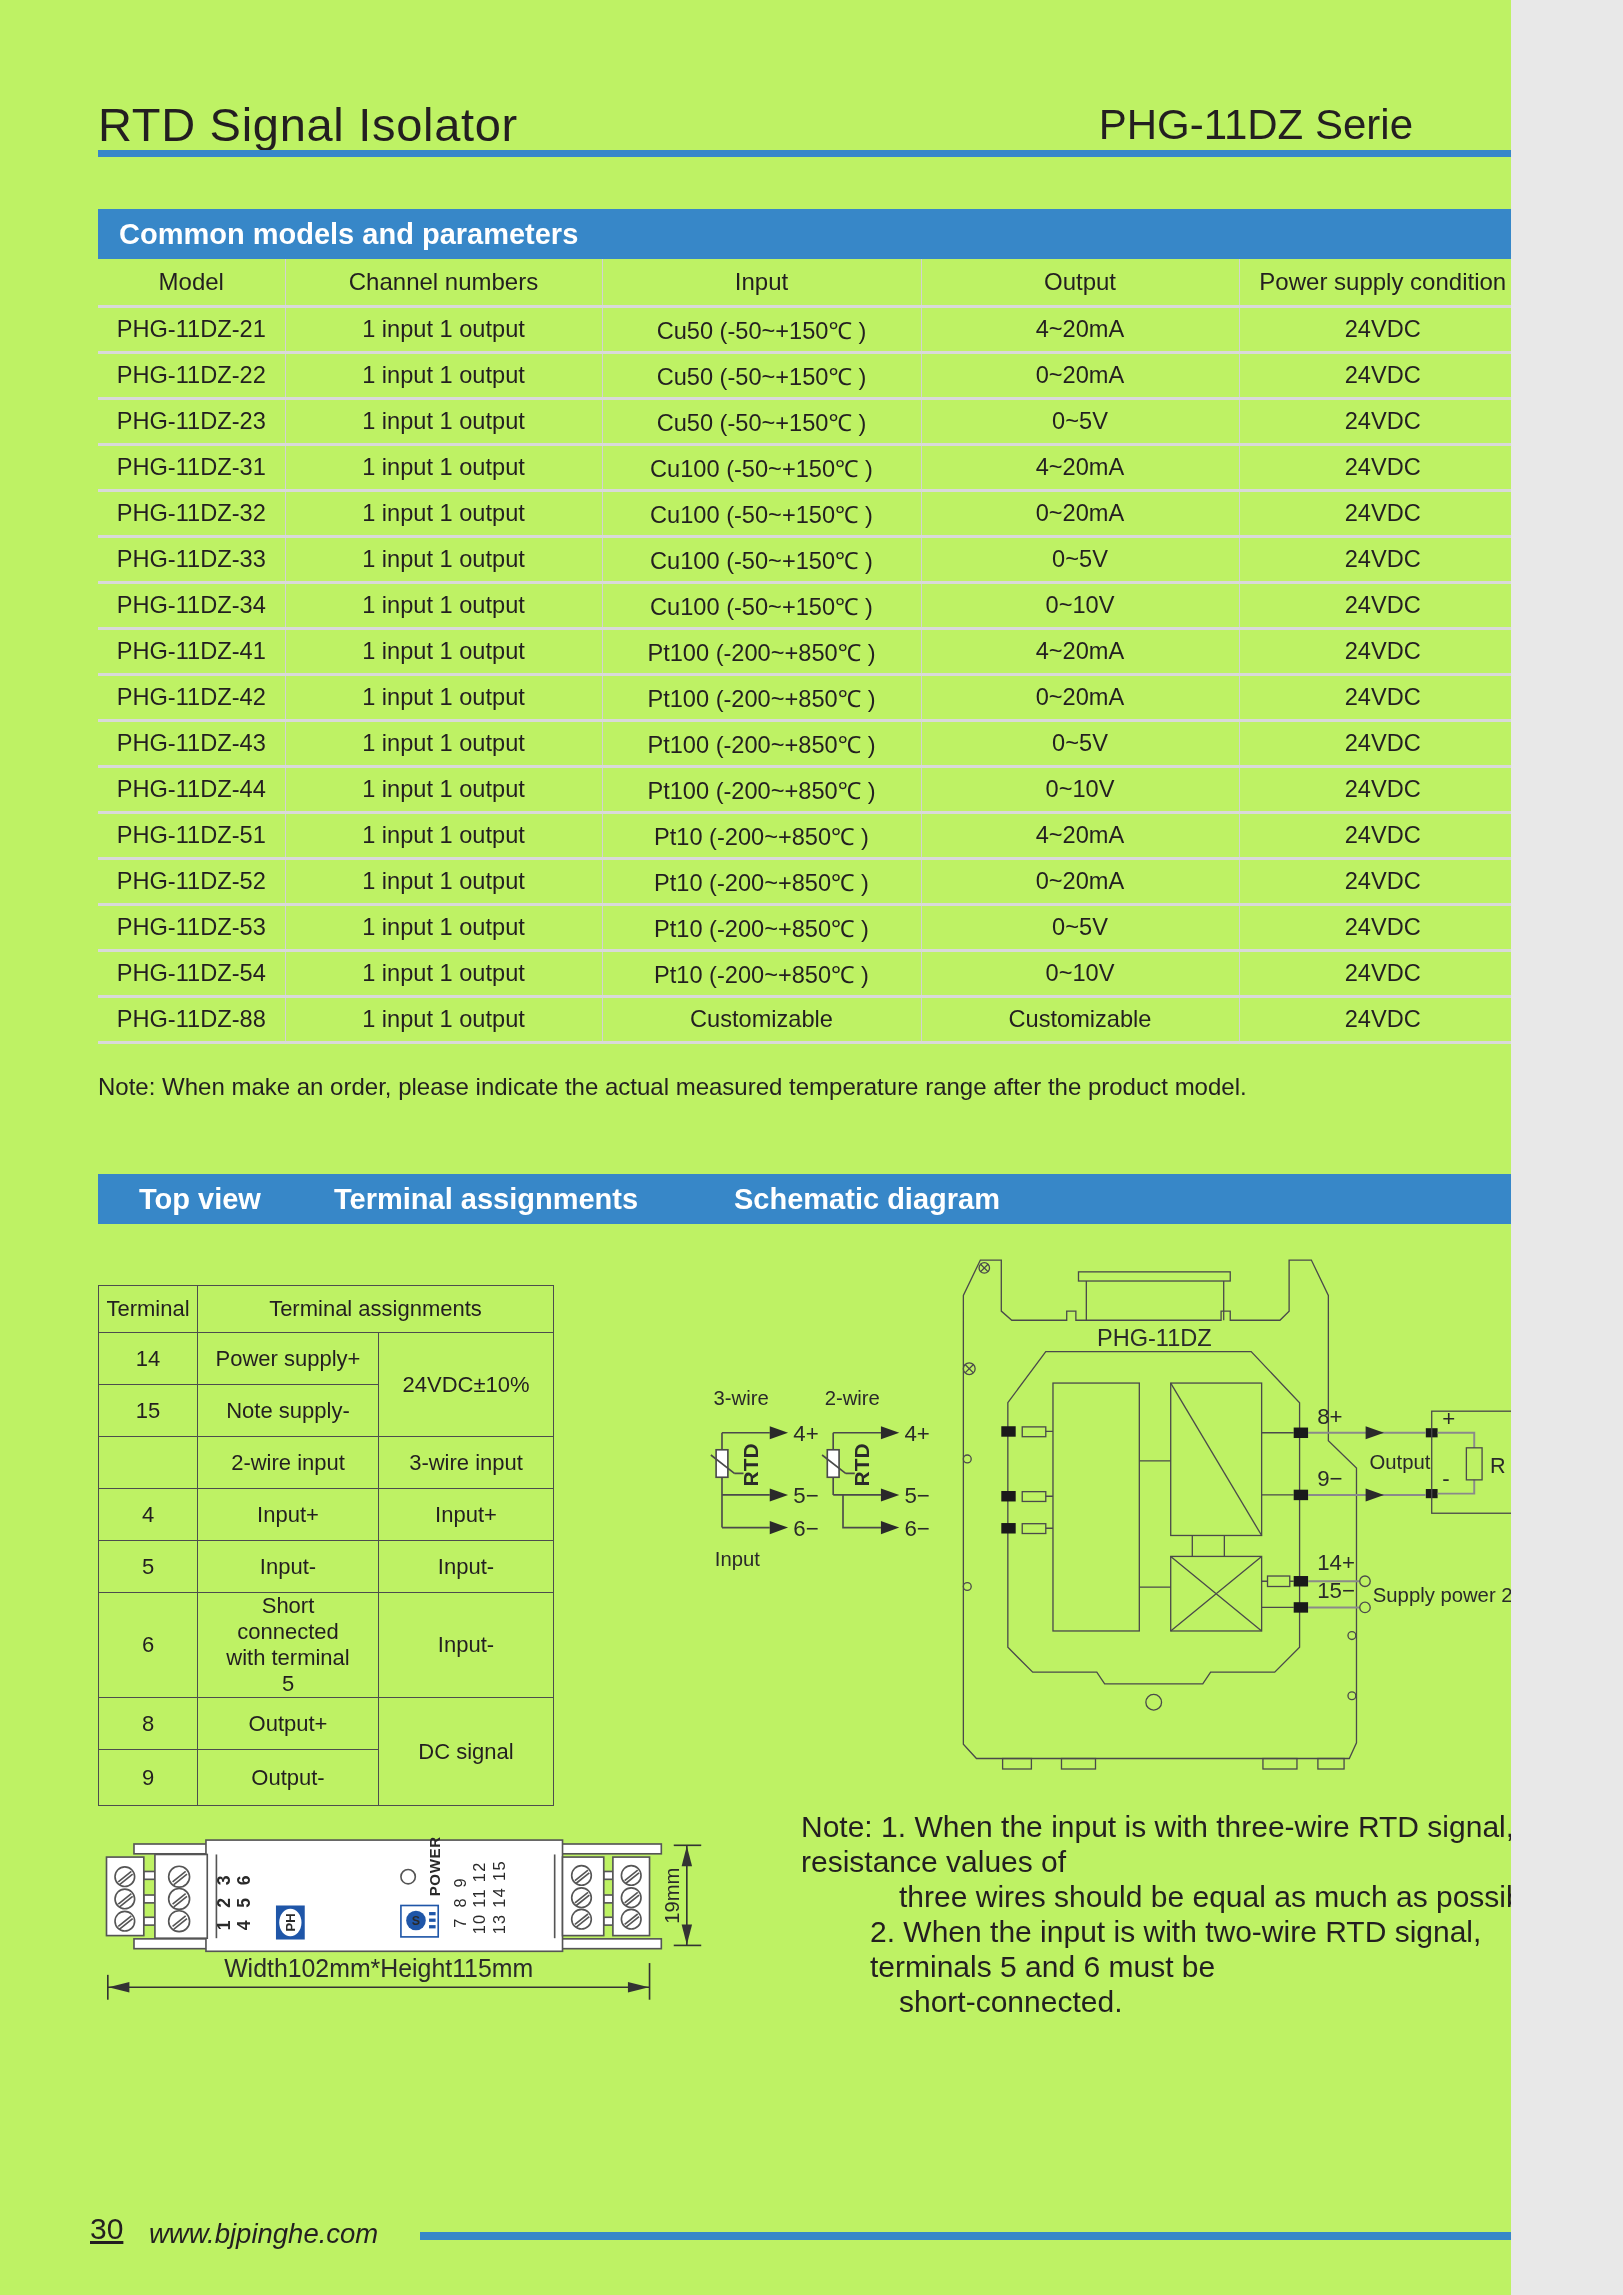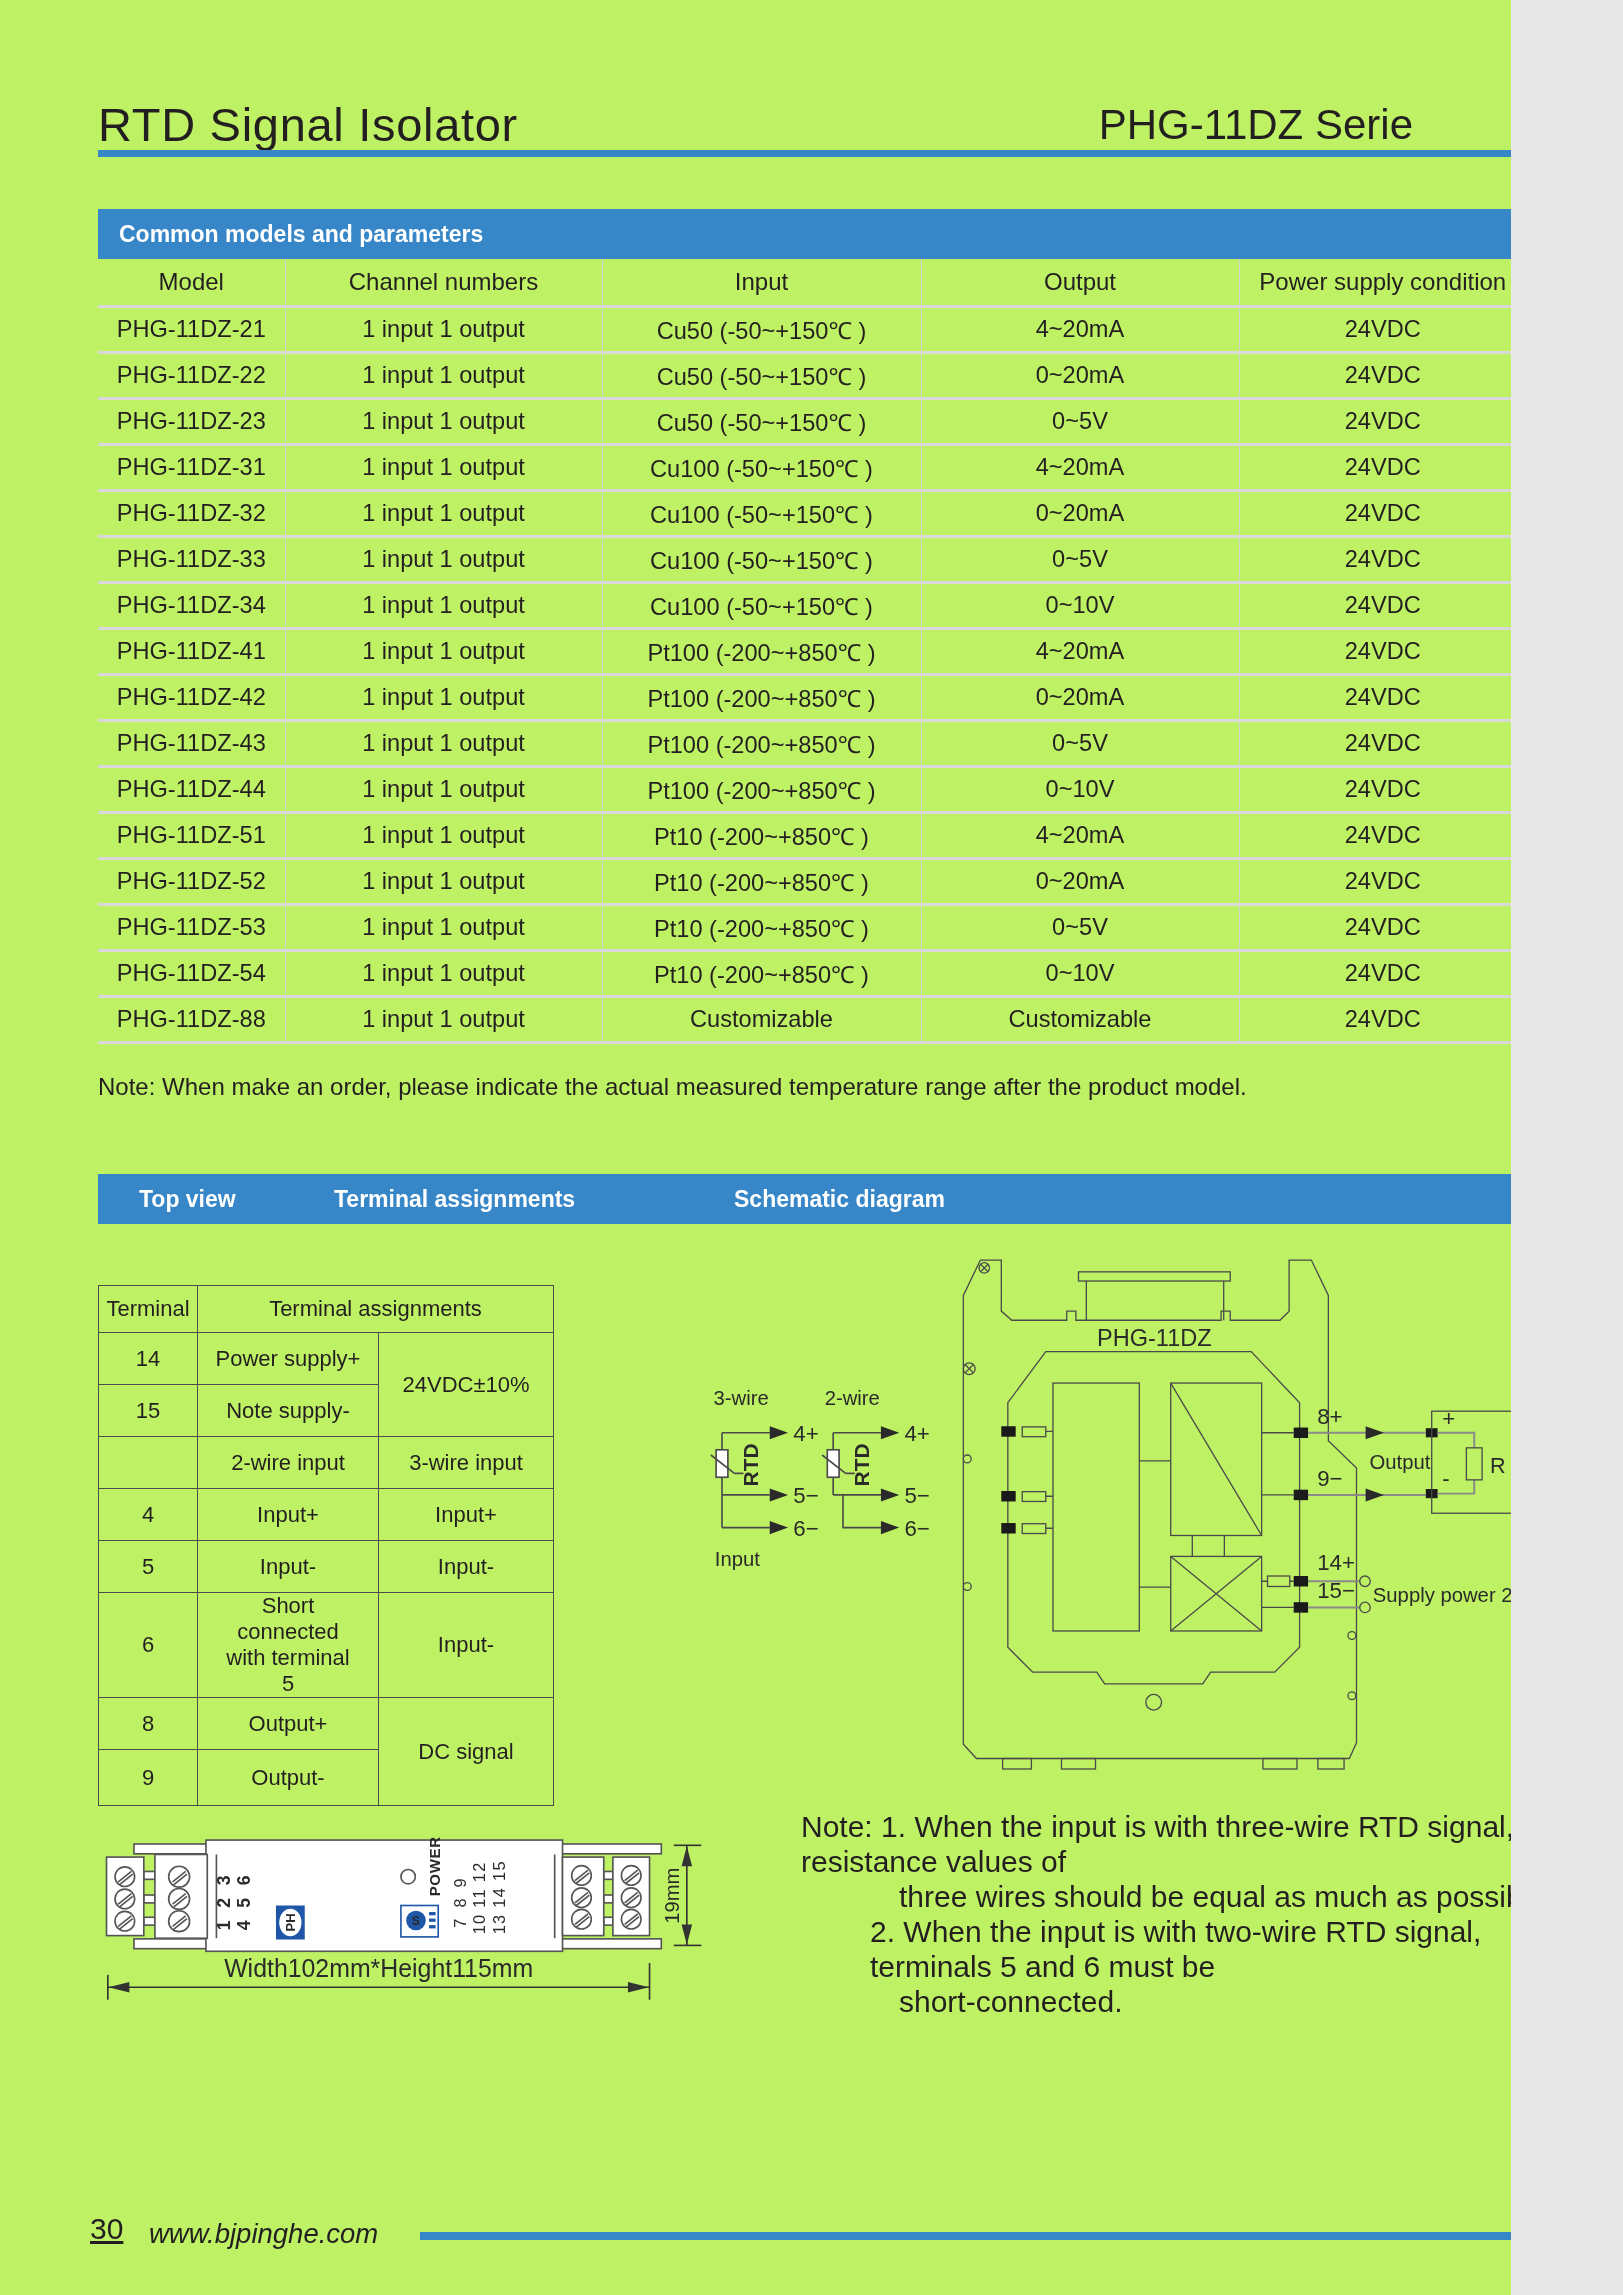--- a/index.html
+++ b/index.html
@@ -6,21 +6,21 @@
   .page{
     position:relative;width:1511px;height:2295px;background:#bef264;
     font-family:"Liberation Sans",sans-serif;color:#231f20;overflow:hidden;
   }
   
   .hdr-title{position:absolute;left:98px;top:97px;font-size:47px;letter-spacing:0.7px;}
   .hdr-series{position:absolute;right:98px;top:101px;font-size:42px;}
   .hdr-rule{position:absolute;left:98px;top:150px;width:1427px;height:7.2px;background:#3787c8;}
   
   .banner{position:absolute;left:98px;width:1427px;height:50px;background:#3787c8;color:#ffffff;
-          font-weight:bold;font-size:23px;line-height:50px;}
+          font-weight:bold;font-size:29px;line-height:50px;}
   .banner1{top:209px;padding-left:0;}
   .banner1 span{margin-left:21px;}
   .banner2{top:1174px;}
   .banner2 .b-item{position:absolute;top:0;line-height:50px;}
   
   .models{position:absolute;left:98px;top:259px;width:1427px;border-collapse:collapse;table-layout:fixed;}
   .models th{height:44px;font-size:24px;font-weight:normal;text-align:center;vertical-align:middle;}
   .models td{height:43px;font-size:23.6px;text-align:center;vertical-align:middle;padding:0;}
   .models td,.models th{border-bottom:3.3px solid #d9d9d9;border-left:1.3px solid #d2d2d2;border-right:1.3px solid #d2d2d2;}
   .models td:first-child,.models th:first-child{border-left:none;margin-top:11px;}

